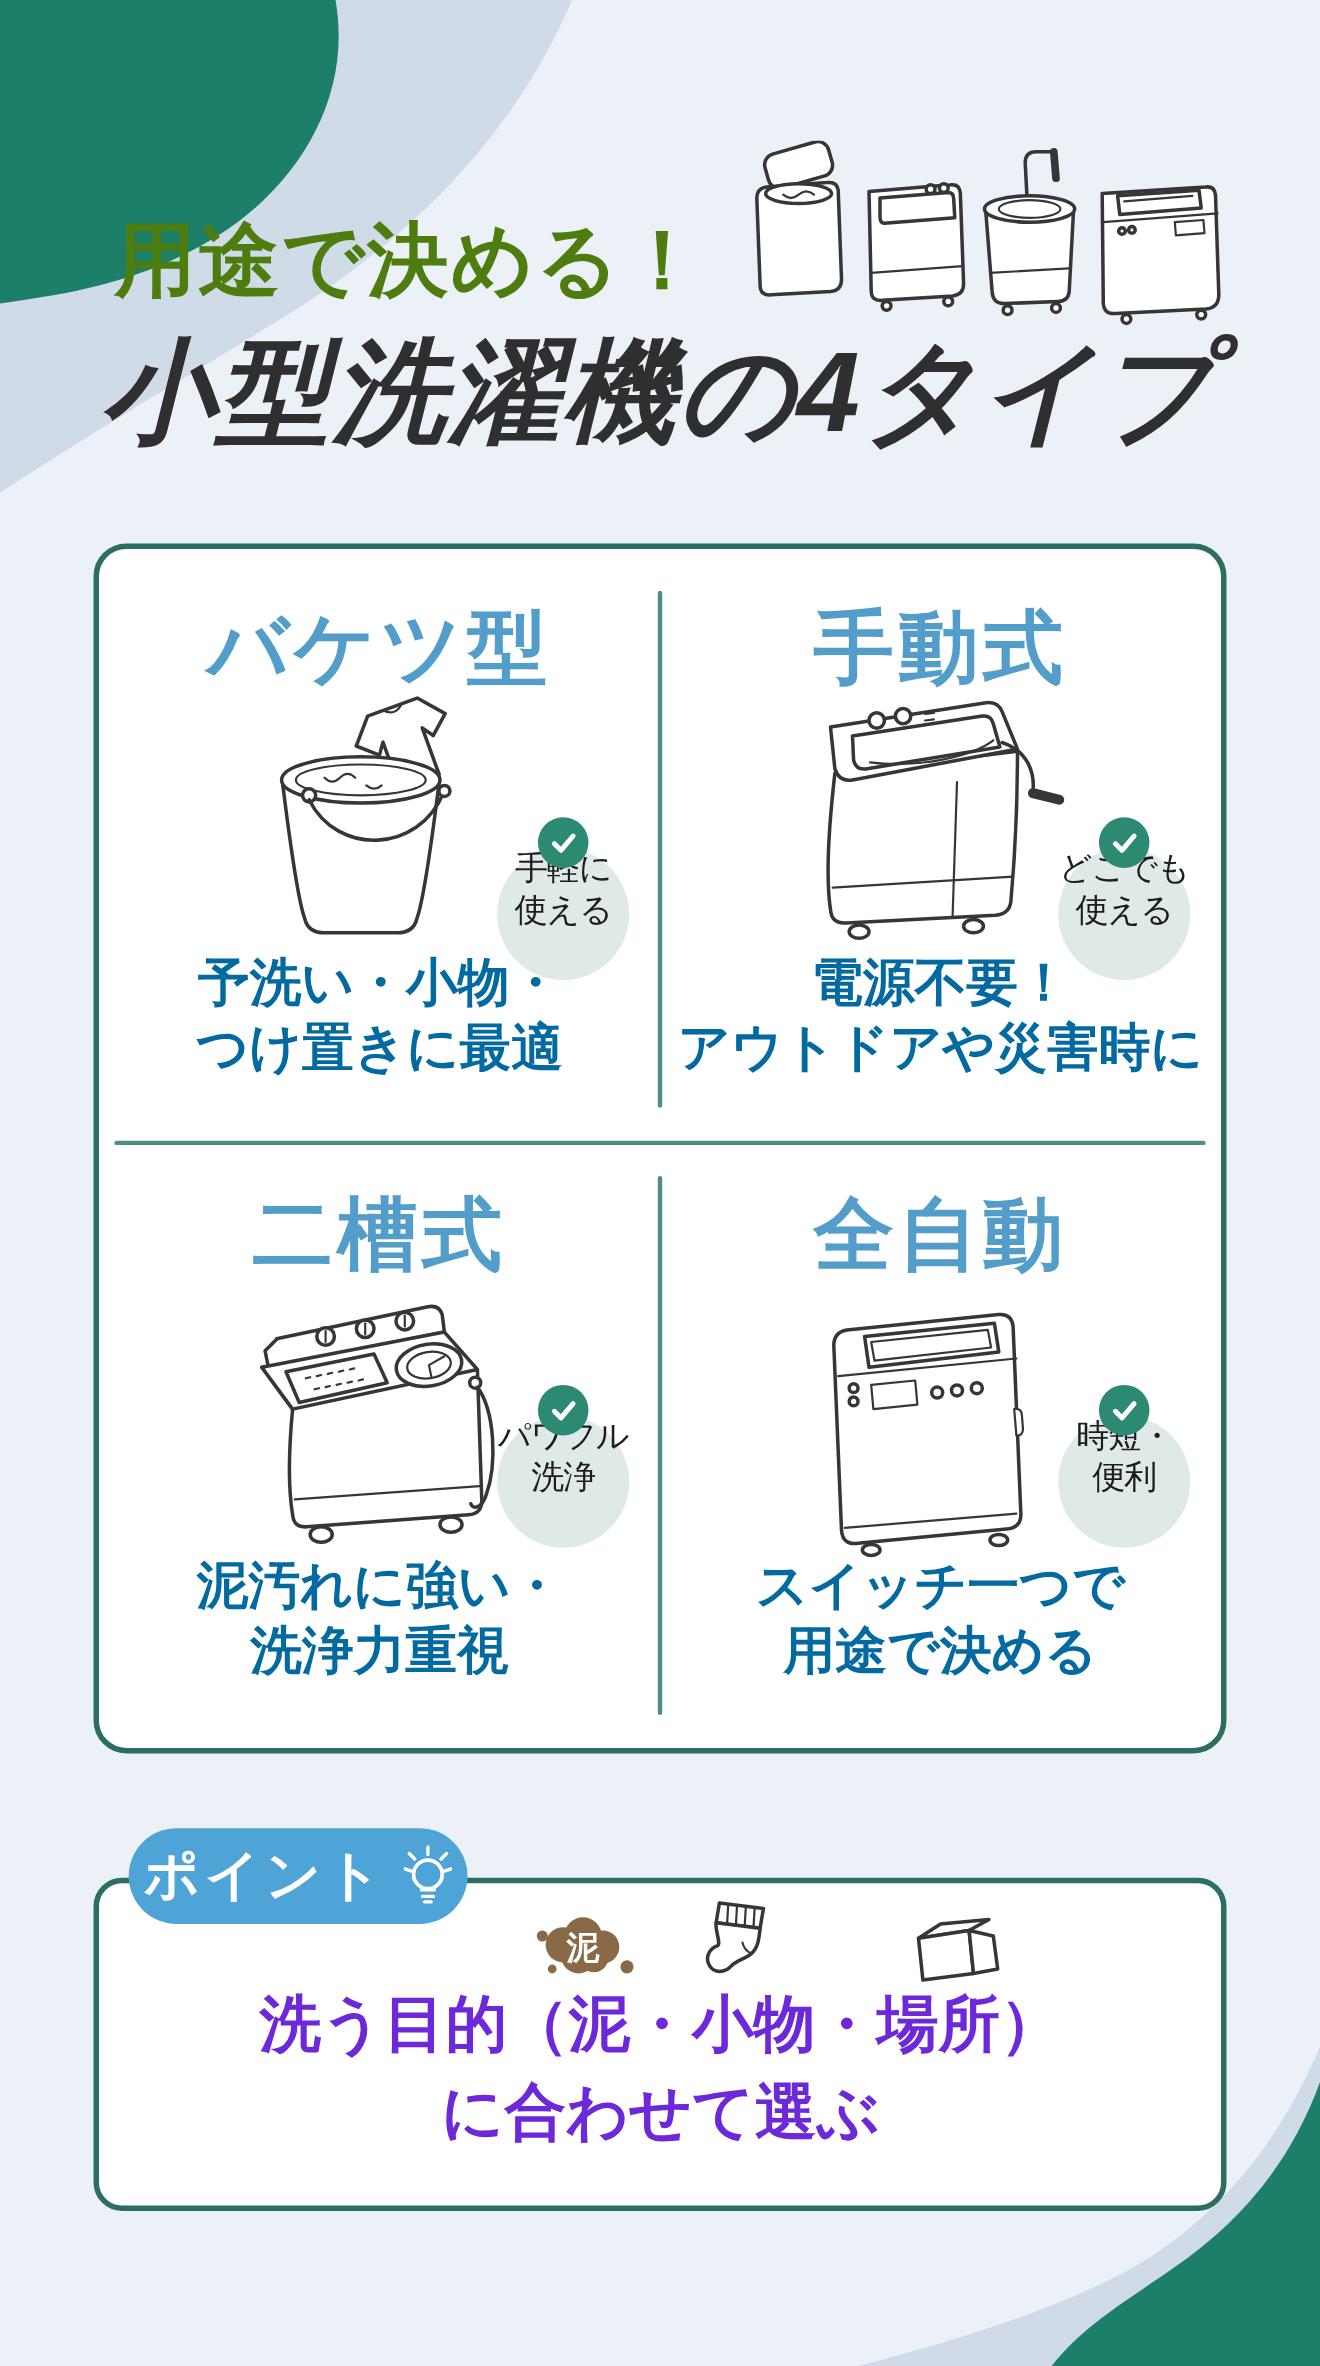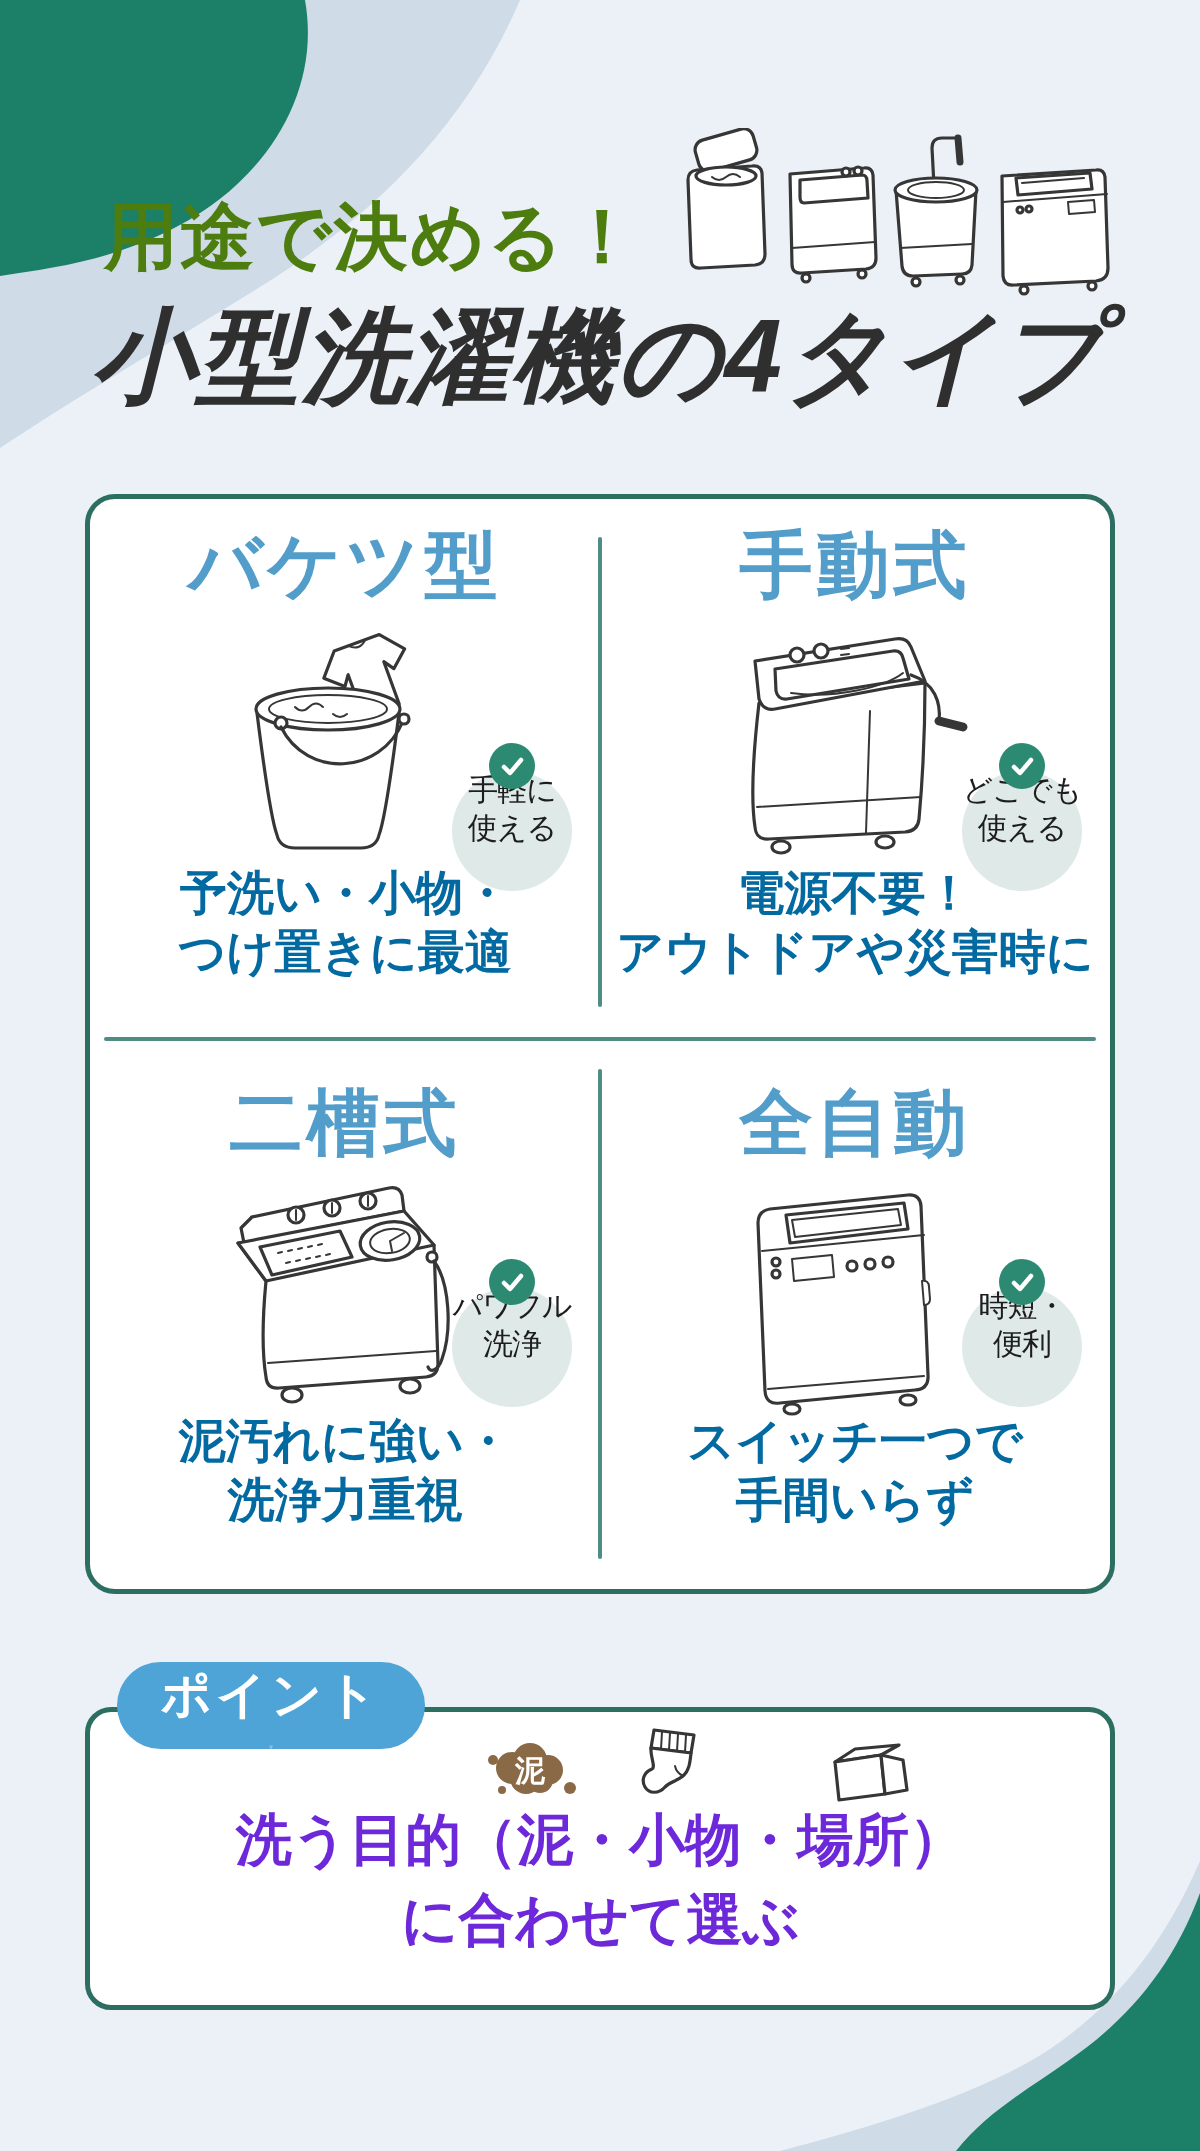--- a/index.html
+++ b/index.html
@@ -31,21 +31,21 @@
   .vdiv{position:absolute;left:508px;width:4px;background:#4e8c85;border-radius:2px;}
   .vdiv.top{top:38px;height:470px;}
   .vdiv.bottom{top:570px;height:490px;}
   .hdiv{position:absolute;left:14px;top:538px;width:992px;height:4px;background:#4e8c85;border-radius:2px;}
 
   .cell{position:absolute;width:510px;height:542px;}
   .cell.c1{left:0;top:0;}
   .cell.c2{left:510px;top:0;}
   .cell.c3{left:0;top:548px;}
   .cell.c4{left:510px;top:548px;}
-  .q-heading{margin:0;padding-top:28px;text-align:center;font-size:73px;font-weight:900;color:#539dcb;letter-spacing:4px;line-height:1.05;}
+  .q-heading{margin:0;padding-top:53px;text-align:center;font-size:73px;font-weight:900;color:#539dcb;letter-spacing:4px;line-height:1.05;}
   .row2 .q-heading{padding-top:38px;}
   .illus{position:absolute;}
   .c1 .illus{left:125px;top:128px;}
   .c2 .illus{left:135px;top:116px;}
   .c3 .illus{left:118px;top:134px;}
   .c4 .illus{left:128px;top:112px;}
 
   .badge{
     position:absolute;right:28px;width:120px;height:120px;border-radius:50%;
     background:#dfeae8;display:flex;justify-content:center;
@@ -62,21 +62,21 @@
     font-size:47px;font-weight:900;color:#0369a1;line-height:1.24;letter-spacing:0px;}
   .desc span{display:block;}
 
   
   .point-box{
     position:absolute;left:85px;top:1707px;width:1030px;height:303px;
     box-sizing:border-box;background:#fff;border:5px solid #2c6f60;border-radius:26px;
   }
   .point-pill{
     position:absolute;left:117px;top:1662px;width:308px;height:87px;border-radius:44px;
-    background:#4fa4d7;display:flex;align-items:center;justify-content:center;gap:16px;z-index:3;flex-direction:column;
+    background:#4fa4d7;display:flex;align-items:center;justify-content:center;gap:16px;z-index:3;
   }
   .point-pill .label{font-size:50px;font-weight:900;color:#fff;letter-spacing:4px;}
   .point-icons{position:absolute;left:0;top:0;width:100%;height:100%;}
   .mud-icon{position:absolute;left:390px;top:26px;}
   .sock-icon{position:absolute;left:548px;top:14px;}
   .box-icon{position:absolute;left:735px;top:24px;}
   .point-text{position:absolute;left:1px;right:0;top:88px;text-align:center;
     font-size:56px;font-weight:900;color:#6d28d9;line-height:1.42;}
   .point-text span{display:block;}
 </style>
@@ -262,21 +262,21 @@
       <div class="badge">
         <span class="check">
           <svg width="30" height="30" viewBox="0 0 30 30">
               <polyline points="7,16 13,22 24,9" fill="none" stroke="#fff" stroke-width="4.5" stroke-linecap="round" stroke-linejoin="round"></polyline>
             </svg>
         </span>
         <span><span>時短・</span><br><span>便利</span></span>
       </div>
       <div class="desc">
         <span>スイッチ一つで</span>
-        <span>手間いらず</span>
+        <span>用途で決める</span>
       </div>
     </div>
   </div>
 
   <div class="point-pill">
     <span class="label">ポイント</span>
     <svg width="44" height="58" viewBox="0 0 44 58" aria-hidden="true">
       <circle cx="22" cy="27" r="13" fill="none" stroke="#fff" stroke-width="3.4"></circle>
       <path d="M16 41 L28 41 M17 47 L27 47 M19 52 L25 52" stroke="#fff" stroke-width="3" stroke-linecap="round" fill="none"></path>
       <path d="M22 9 L22 2 M10 13 L5 8 M34 13 L39 8 M7 24 L1 22 M37 24 L43 22" stroke="#fff" stroke-width="3" stroke-linecap="round" fill="none"></path>

